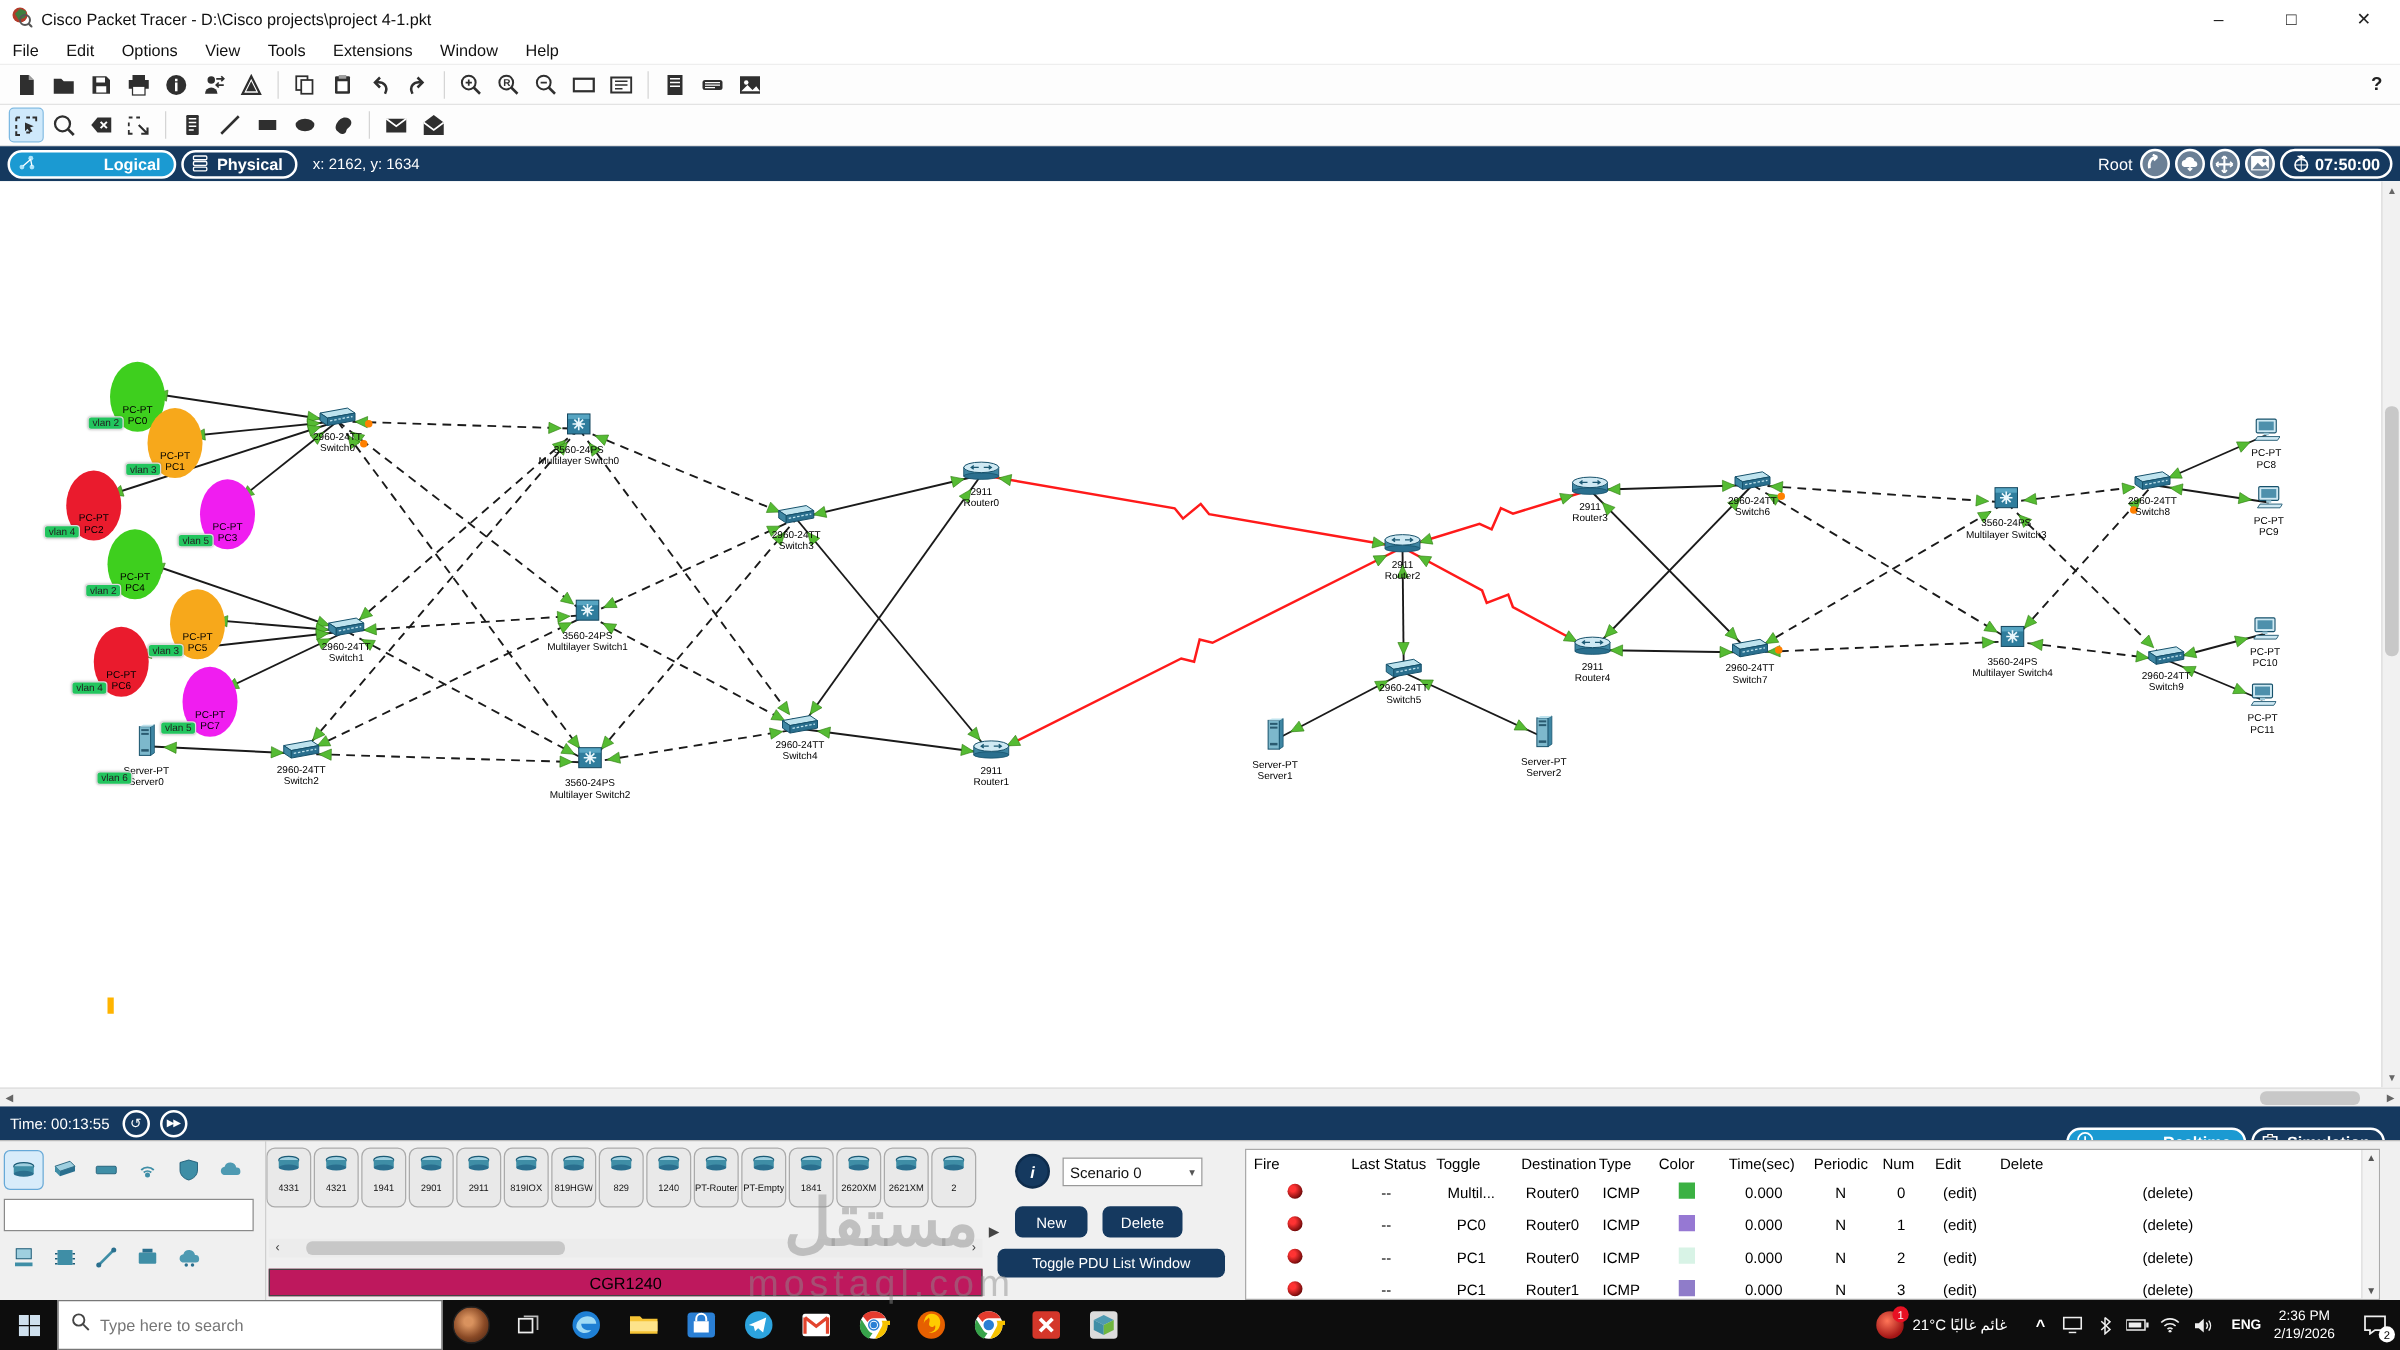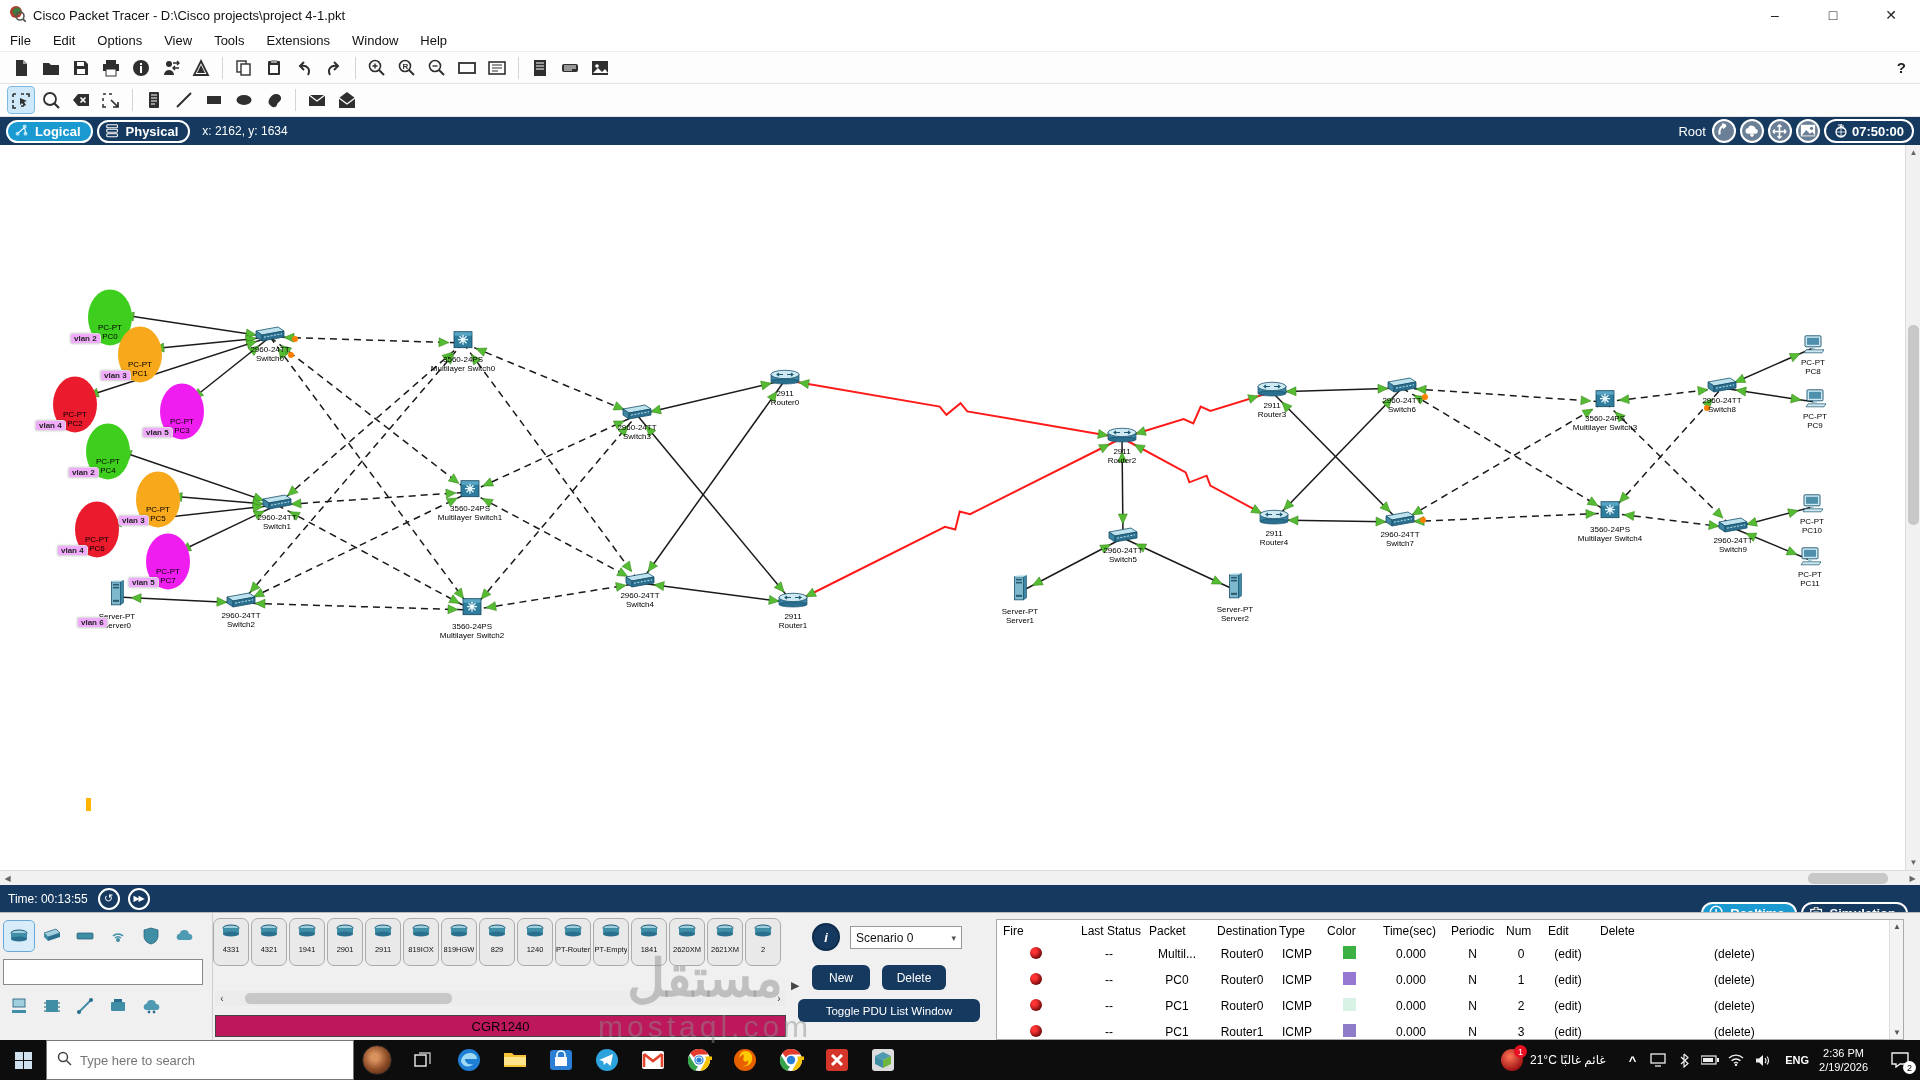--- a/index.html
+++ b/index.html
@@ -27,42 +27,42 @@
      margin:0 2px; border-radius:3px; cursor:pointer; color:#333; }
   .tbtn svg { display:block; }
   .tbtn.active { background:#cfe9fb; outline:1px solid #7db9e2; }
   .tsep { width:1px; height:22px; background:#d5d5d5; margin:0 6px; }
   .help-btn { margin-left:auto; margin-right:14px; font-size:15px; font-weight:bold; color:#222; cursor:pointer; }
 
   
   .modebar { height:28px; background:#15395f; display:flex; align-items:center; padding:0 6px; color:#fff; }
   .pill { height:23px; border:2px solid #fff; border-radius:13px; display:flex; align-items:center;
      padding:0 10px 0 6px; font-size:13px; font-weight:bold; margin-right:4px; cursor:pointer; background:#15395f; }
-  .pill.active { background:#1b9ad2; }
+  .pill.active { background:#1b9ad2;gap:48px; }
   .pill .picon { margin-right:5px; display:flex; }
   .mode-coords { font-size:12px; margin-left:8px; }
   .modebar-right { margin-left:auto; display:flex; align-items:center; }
   .root-label { font-size:13px; margin-right:6px; }
   .mcircle { width:24px; height:24px; border-radius:50%; background:#6b8096; border:2px solid #fff;
      display:flex; align-items:center; justify-content:center; margin-right:4px; cursor:pointer; color:#fff; font-size:13px; }
   .clockpill { height:24px; border:2px solid #fff; border-radius:13px; display:flex; align-items:center;
      padding:0 8px; font-size:13px; font-weight:bold; }
   .clockpill svg { margin-right:4px; }
 
   
   .canvas { position:relative; height:725px; background:#fff; overflow:hidden; }
   #netsvg { position:absolute; left:0; top:0; }
   .node { position:absolute; z-index:2; }
   .node .icon { position:absolute; transform:translate(-50%,-55%); }
   .node .nlabel { position:absolute; left:-70px; width:140px; text-align:center; font-size:8px;
      line-height:9px; color:#000; z-index:3; }
   .ring { position:absolute; width:44px; height:56px; border-radius:50%; transform:translate(-50%,-42%);
      z-index:1; }
-  .vlan-tag { position:absolute; background:#f0abfc; border:1px solid #ddd; border-radius:3px;
-     font-size:8px; color:#222; padding:0 3px; z-index:4; box-shadow:0 0 2px rgba(0,0,0,.25); white-space:nowrap;font-weight:bold; }
+  .vlan-tag { position:absolute; background:#22c55e; border:1px solid #ddd; border-radius:3px;
+     font-size:8px; color:#222; padding:0 3px; z-index:4; box-shadow:0 0 2px rgba(0,0,0,.25); white-space:nowrap; }
   .note-mark { position:absolute; width:5px; height:13px; background:#ffb400; z-index:2; }
   .vscroll { position:absolute; right:0; top:0; width:15px; height:100%; background:#f1f1f1;
      border-left:1px solid #dcdcdc; z-index:6; }
   .vscroll .arrow { position:absolute; left:0; width:15px; height:15px; font-size:8px; color:#666;
      display:flex; align-items:center; justify-content:center; }
   .vscroll .thumb { position:absolute; left:2px; width:11px; background:#c8c8c8; border-radius:5px; }
   .hscroll { height:15px; background:#f1f1f1; border-top:1px solid #dcdcdc; display:flex; align-items:center;
      position:relative; }
   .hscroll .arrow { width:15px; height:15px; font-size:8px; color:#666; display:flex; align-items:center; justify-content:center; }
   .hscroll .thumb { position:absolute; top:2px; height:11px; background:#c8c8c8; border-radius:5px; }
@@ -1328,21 +1328,21 @@
       </div>
       <div class="navybtn" style="left:14px;top:52px;width:58px;height:25px">New</div>
       <div class="navybtn" style="left:84px;top:52px;width:64px;height:25px">Delete</div>
       <div class="navybtn" style="left:0px;top:86px;width:182px;height:23px;font-size:11.5px">Toggle PDU List Window</div>
     </div>
 
     <div class="pdu-table">
       <div class="pdu-grid" id="pduHead">
           <span class="hc">Fire</span>
           <span class="hc">Last Status</span>
-          <span class="hc">Packet</span>
+          <span class="hc">Toggle</span>
           <span class="hc">Destination</span>
           <span class="hc">Type</span>
           <span class="hc">Color</span>
           <span class="hc">Time(sec)</span>
           <span class="hc">Periodic</span>
           <span class="hc">Num</span>
           <span class="hc">Edit</span>
           <span class="hc">Delete</span>
         </div>
       <div id="pduRows">

